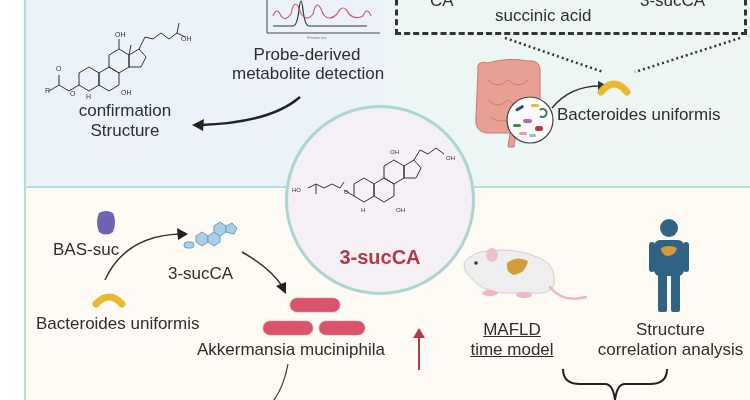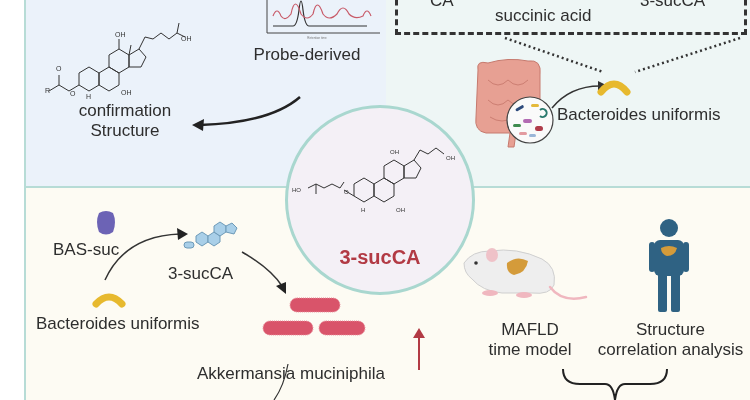--- a/index.html
+++ b/index.html
@@ -28,20 +28,21 @@
 <svg style="left:255px;top:0;width:125px;height:40px;" viewBox="0 0 125 40">
   <line x1="12" y1="-10" x2="12" y2="33" stroke="#444" stroke-width="1"></line>
   <line x1="12" y1="33" x2="125" y2="33" stroke="#444" stroke-width="1"></line>
   <path d="M18 26 L38 26 Q42 26 44 10 Q46 -8 48 10 Q50 26 54 26 L112 26" fill="none" stroke="#333" stroke-width="1.2"></path>
   <path d="M18 16 Q22 6 26 16 Q30 22 36 14 Q40 -6 46 14 Q52 22 58 14 Q62 -4 68 14 Q74 22 82 14 Q88 2 94 14 Q100 20 108 16 Q112 6 116 16" fill="none" stroke="#c85a68" stroke-width="1.2"></path>
   <text x="62" y="39" font-size="3" text-anchor="middle" fill="#777">Retention time</text>
 </svg>
 
 <div class="txt center lbl-lg" style="left:232px;top:45px;width:150px;line-height:19px;">
   <div>Probe-derived</div>
+  <div>metabolite detection</div>
 </div>
 
 <svg style="left:45px;top:25px;width:170px;height:75px;" viewBox="0 0 170 75">
   <g fill="none" stroke="#333" stroke-width="1">
     <polygon points="34,48 44,42 54,48 54,60 44,66 34,60"></polygon>
     <polygon points="54,48 64,42 74,48 74,60 64,66 54,60"></polygon>
     <polygon points="64,42 64,30 74,24 84,30 84,42 74,48"></polygon>
     <polygon points="84,30 94,24 101,32 96,42 84,42"></polygon>
     <path d="M94 24 L100 12 L108 14 L116 8 L124 14 L132 8"></path>
     <path d="M132 8 L134 -2 M132 8 L140 12"></path>
@@ -150,40 +151,40 @@
   <path d="M2 2 Q30 18 42 36" fill="none" stroke="#333" stroke-width="1.5"></path>
   <polygon points="46,44 36,36 46,32" fill="#222"></polygon>
 </svg>
 <svg style="left:255px;top:295px;width:115px;height:50px;" viewBox="0 0 115 50">
   <g fill="#d9546a" stroke="#e98a98" stroke-width="1" stroke-dasharray="1,1">
     <rect x="35" y="3" width="50" height="14" rx="7"></rect>
     <rect x="8" y="26" width="50" height="14" rx="7"></rect>
     <rect x="64" y="26" width="46" height="14" rx="7"></rect>
   </g>
 </svg>
-<div class="txt lbl ital" style="left:197px;top:364px;">Akkermansia muciniphila</div>
+<div class="txt lbl ital" style="left:197px;top:340px;">Akkermansia muciniphila</div>
 <svg style="left:268px;top:362px;width:25px;height:40px;" viewBox="0 0 25 40">
   <path d="M20 2 Q16 24 6 38" fill="none" stroke="#333" stroke-width="1.2"></path>
 </svg>
 
 <svg style="left:412px;top:328px;width:14px;height:42px;" viewBox="0 0 14 42">
   <line x1="7" y1="8" x2="7" y2="42" stroke="#b23a44" stroke-width="2"></line>
   <polygon points="7,0 1,10 13,10" fill="#b23a44"></polygon>
 </svg>
 
 <svg style="left:462px;top:245px;width:125px;height:62px;" viewBox="0 0 125 62">
   <path d="M2 18 Q10 6 28 6 Q55 2 80 14 Q95 22 92 40 Q88 50 70 48 L40 48 Q20 46 10 34 Q2 28 2 18 Z" fill="#eeeeee" stroke="#cfcfcf"></path>
   <ellipse cx="30" cy="10" rx="6" ry="7" fill="#efc2c8"></ellipse>
   <circle cx="14" cy="18" r="1.8" fill="#333"></circle>
   <path d="M45 18 Q55 10 66 16 Q64 28 52 30 Q44 28 45 18 Z" fill="#d49b3a"></path>
   <path d="M88 42 Q100 58 124 52" fill="none" stroke="#f0b7bf" stroke-width="2.5" stroke-linecap="round"></path>
   <ellipse cx="28" cy="48" rx="8" ry="3" fill="#f0b7bf"></ellipse>
   <ellipse cx="62" cy="50" rx="8" ry="3" fill="#f0b7bf"></ellipse>
 </svg>
-<div class="txt center lbl" style="left:470px;top:320px;width:120px;line-height:20px;">
+<div class="txt center lbl" style="left:452px;top:320px;width:120px;line-height:20px;text-decoration:underline;">
   <div>MAFLD</div>
   <div>time model</div>
 </div>
 
 <svg style="left:648px;top:218px;width:42px;height:95px;" viewBox="0 0 42 95">
   <circle cx="21" cy="10" r="9" fill="#2f6283"></circle>
   <rect x="6" y="22" width="30" height="36" rx="6" fill="#2f6283"></rect>
   <rect x="1" y="24" width="6" height="30" rx="3" fill="#2f6283"></rect>
   <rect x="35" y="24" width="6" height="30" rx="3" fill="#2f6283"></rect>
   <rect x="10" y="54" width="9" height="40" rx="2" fill="#2f6283"></rect>

